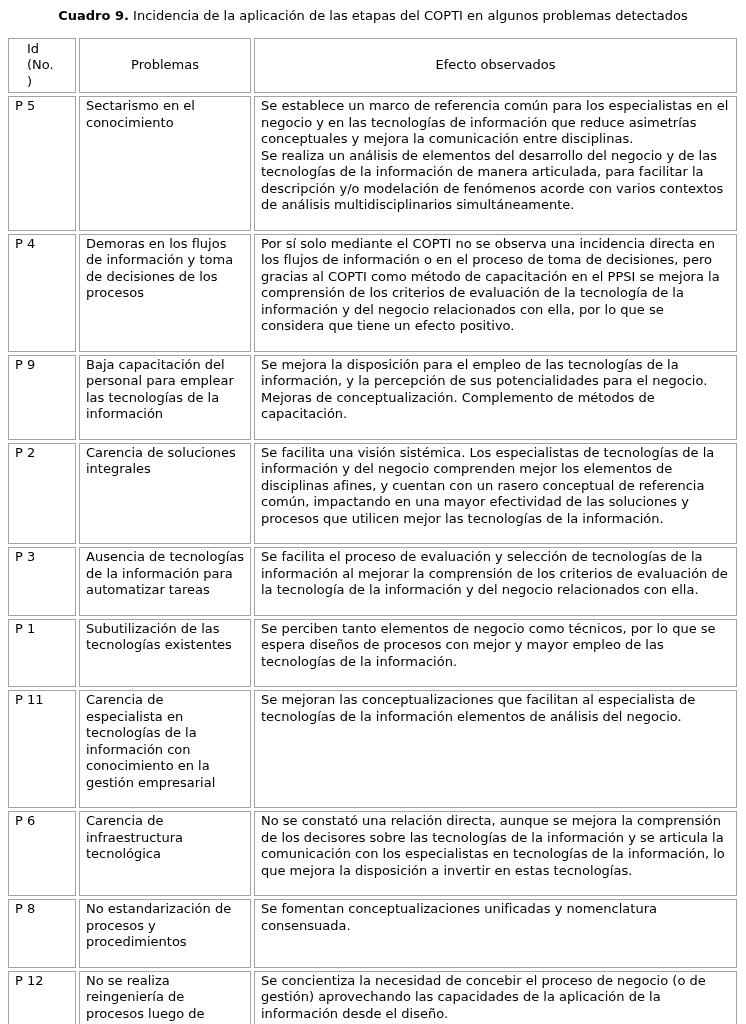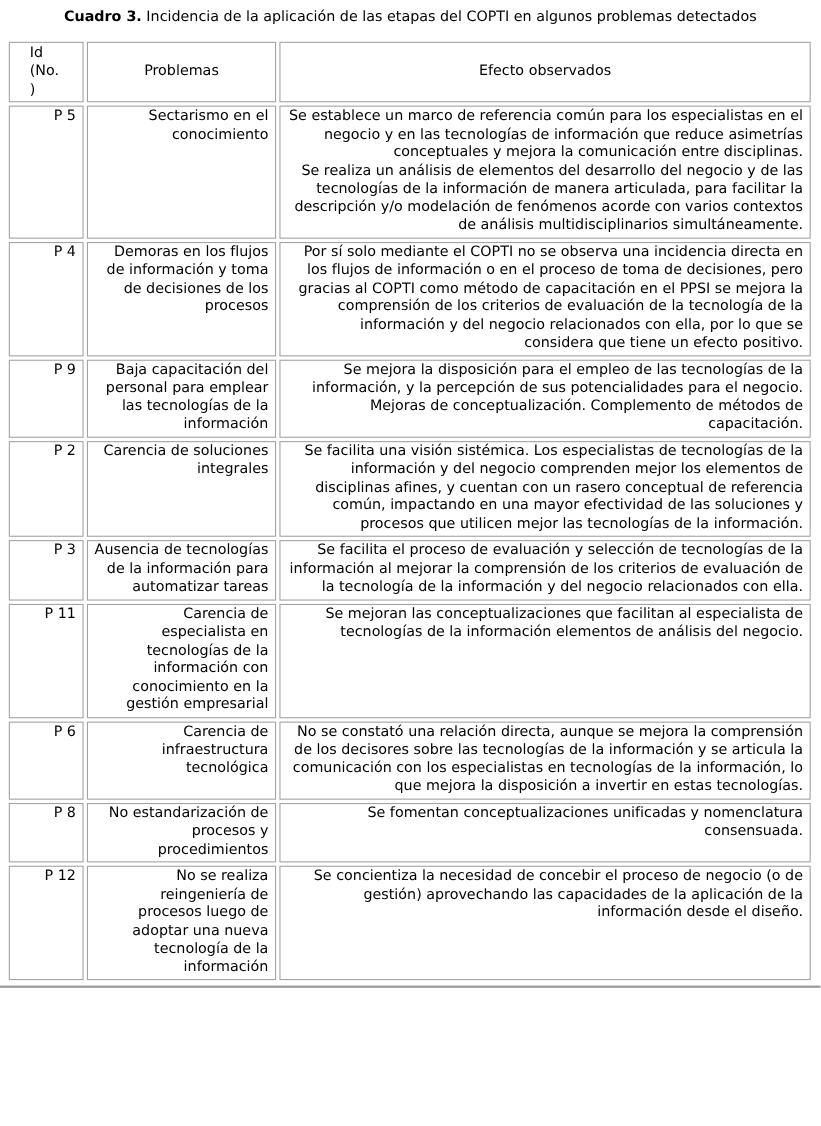--- a/index.html
+++ b/index.html
@@ -31,23 +31,23 @@
     table-layout: fixed;
     border-collapse: separate;
     border-spacing: 3px;
   }
   table.cuadro th,
   table.cuadro td {
     box-sizing: border-box;
     border: 1px solid #a3a3a3;
     font-size: 13px;
     line-height: 1.27;
-    padding: 1px 6px 2px 6px;
+    padding: 1px 6px 16px 6px;
     vertical-align: top;
-    text-align: right;
+    text-align: left;
     word-wrap: break-word;
   }
   table.cuadro th {
     font-weight: normal;
     text-align: center;
     vertical-align: middle;
     padding: 2px 18px;
   }
   table.cuadro th.col-id {
     text-align: left;
@@ -64,21 +64,21 @@
     border-top: 2px solid #9a9a9a;
     height: 0;
   }
 </style>
 </head>
 <body>
 
 <div class="page">
 
   <div class="table-title">
-    <span class="bold">Cuadro 3.</span><span> Incidencia de la aplicación de las etapas del COPTI en algunos problemas detectados</span>
+    <span class="bold">Cuadro 9.</span><span> Incidencia de la aplicación de las etapas del COPTI en algunos problemas detectados</span>
   </div>
 
   <table class="cuadro">
     <thead>
       <tr>
         <th class="col-id">Id (No.)</th>
         <th class="col-problema">Problemas</th>
         <th class="col-efecto">Efecto observados</th>
       </tr>
     </thead>
@@ -103,20 +103,25 @@
         <td>P 2</td>
         <td>Carencia de soluciones integrales</td>
         <td class="efecto">Se facilita una visión sistémica. Los especialistas de tecnologías de la información y del negocio comprenden mejor los elementos de disciplinas afines, y cuentan con un rasero conceptual de referencia común, impactando en una mayor efectividad de las soluciones y procesos que utilicen mejor las tecnologías de la información.</td>
       </tr>
       <tr>
         <td>P 3</td>
         <td>Ausencia de tecnologías de la información para automatizar tareas</td>
         <td class="efecto">Se facilita el proceso de evaluación y selección de tecnologías de la información al mejorar la comprensión de los criterios de evaluación de la tecnología de la información y del negocio relacionados con ella.</td>
       </tr>
       <tr>
+        <td>P 1</td>
+        <td>Subutilización de las tecnologías existentes</td>
+        <td class="efecto">Se perciben tanto elementos de negocio como técnicos, por lo que se espera diseños de procesos con mejor y mayor empleo de las tecnologías de la información.</td>
+      </tr>
+      <tr>
         <td>P 11</td>
         <td>Carencia de especialista en tecnologías de la información con conocimiento en la gestión empresarial</td>
         <td class="efecto">Se mejoran las conceptualizaciones que facilitan al especialista de tecnologías de la información elementos de análisis del negocio.</td>
       </tr>
       <tr>
         <td>P 6</td>
         <td>Carencia de infraestructura tecnológica</td>
         <td class="efecto">No se constató una relación directa, aunque se mejora la comprensión de los decisores sobre las tecnologías de la información y se articula la comunicación con los especialistas en tecnologías de la información, lo que mejora la disposición a invertir en estas tecnologías.</td>
       </tr>
       <tr>

